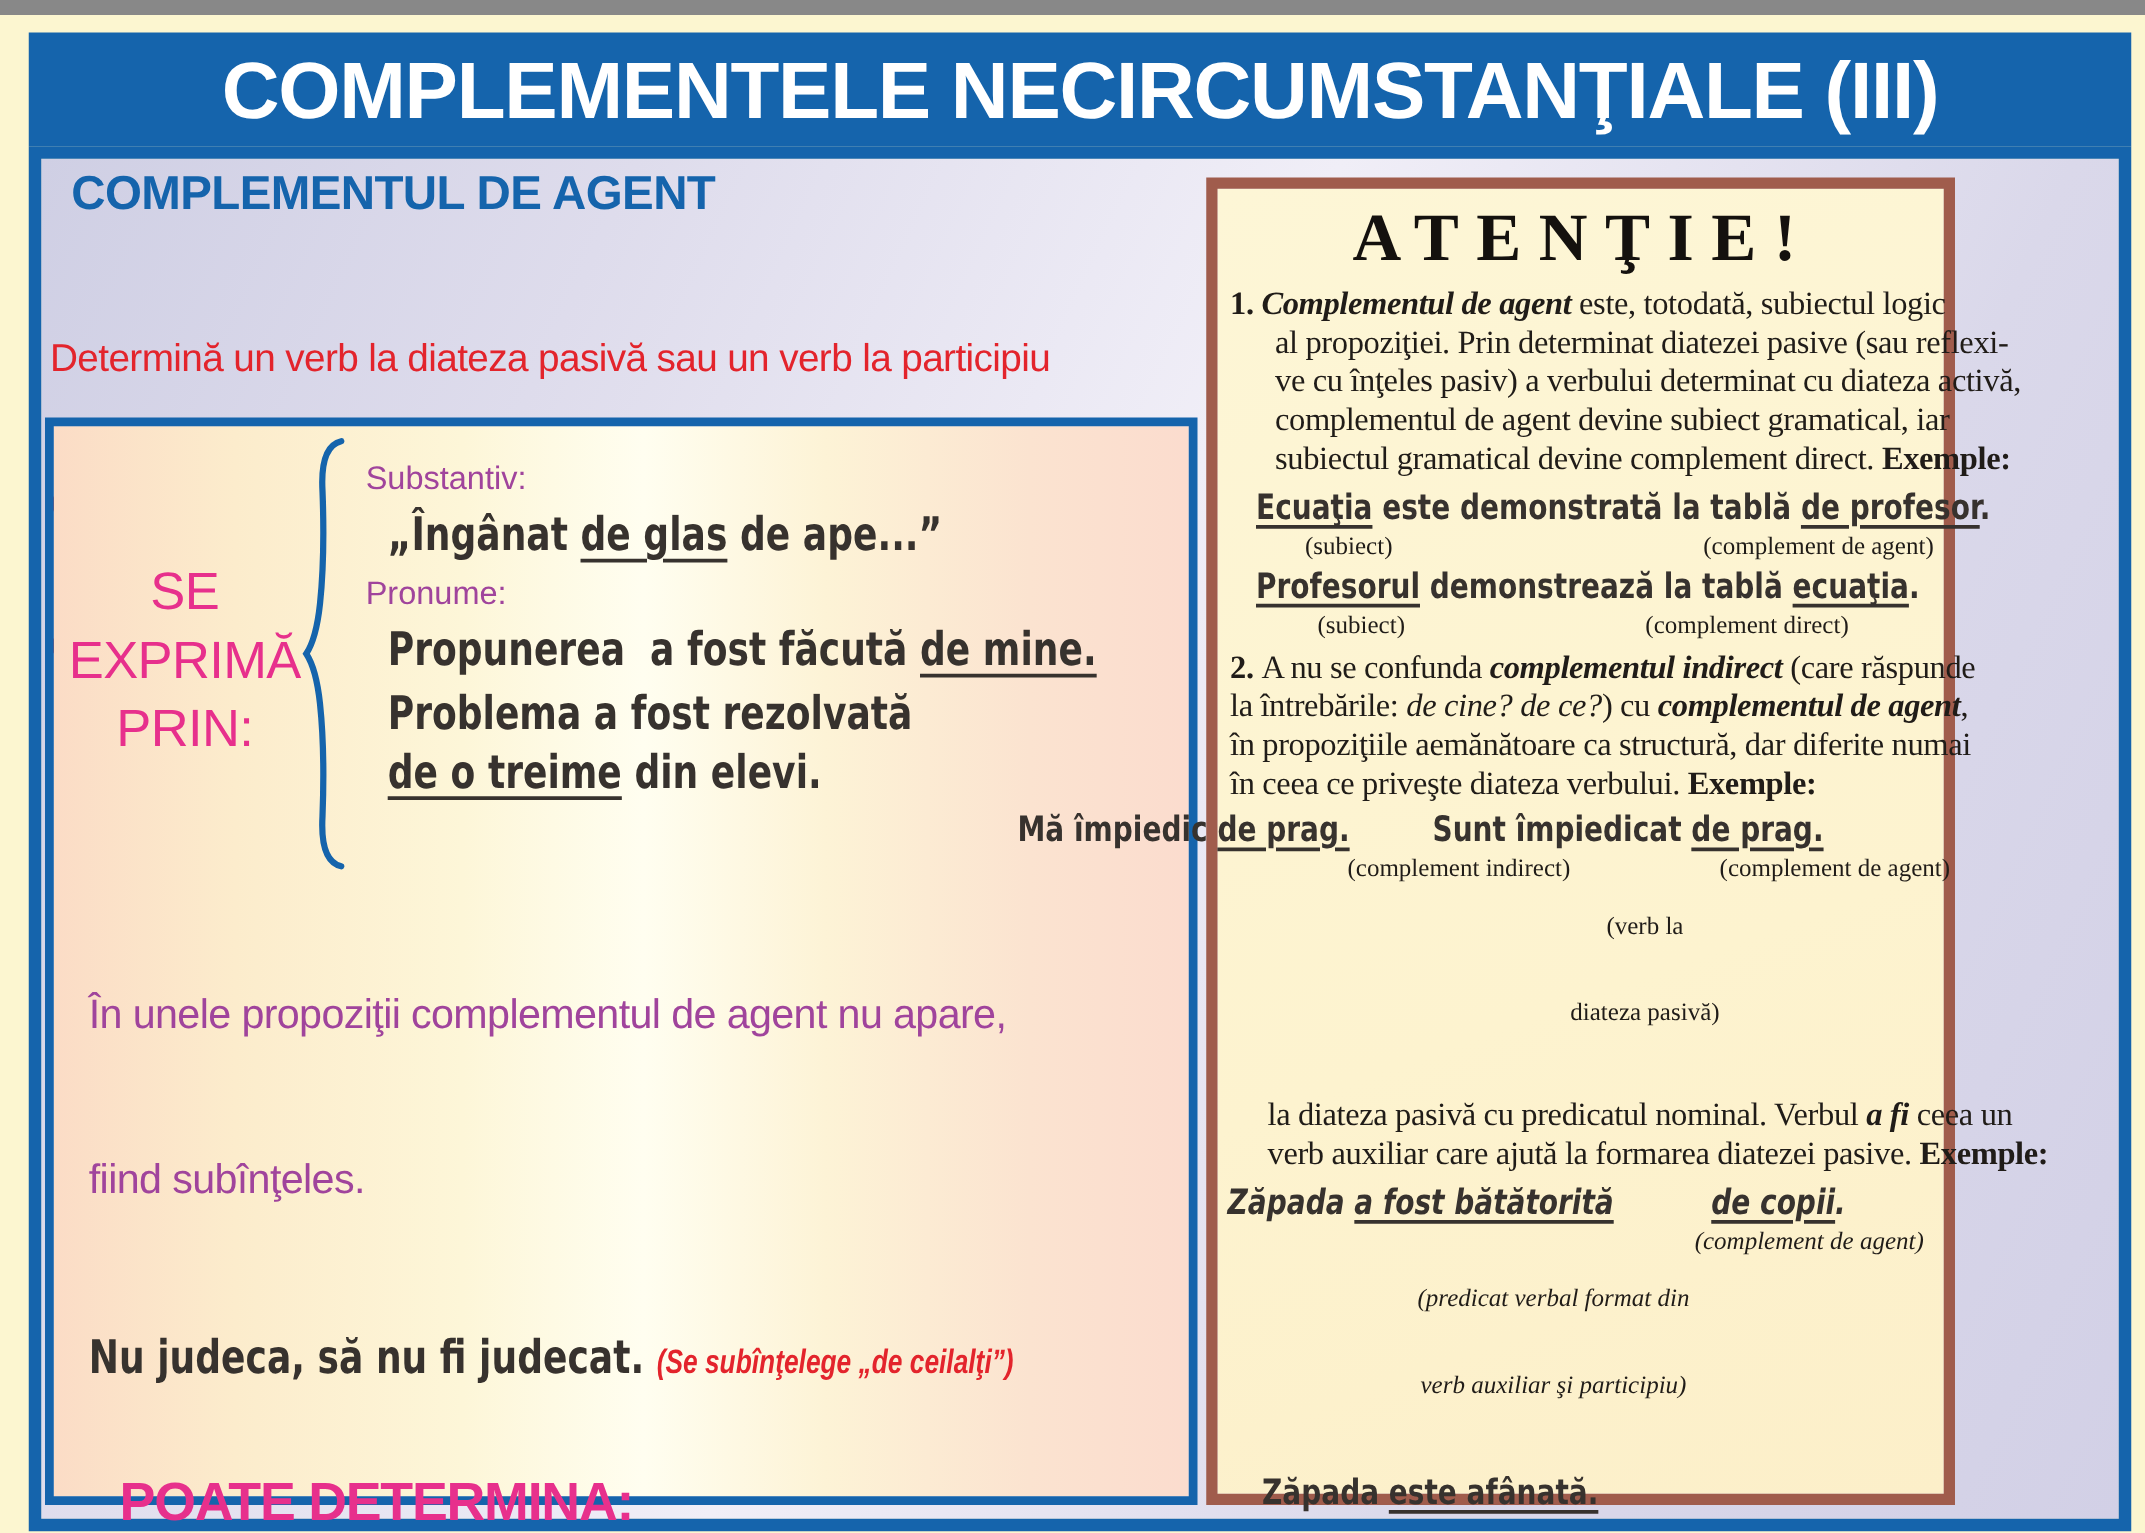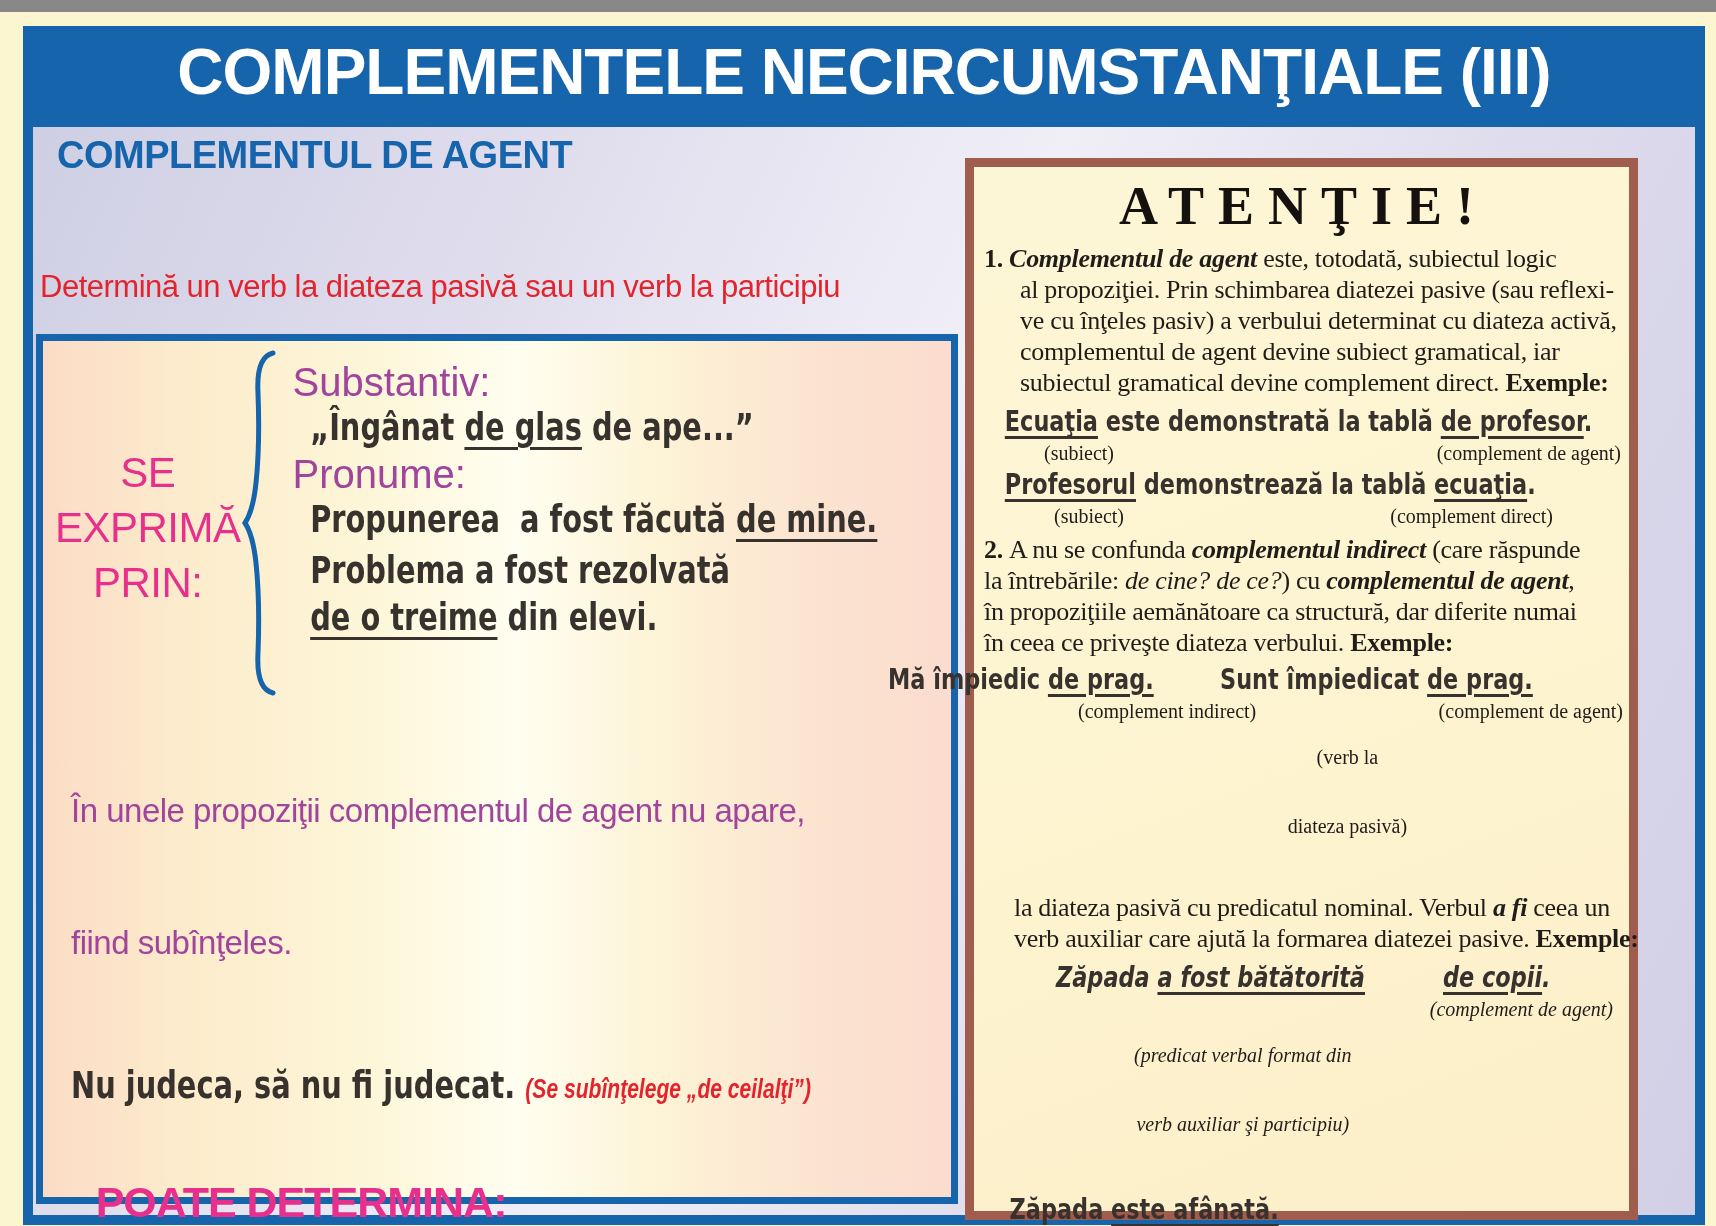--- a/index.html
+++ b/index.html
@@ -32,38 +32,38 @@
 
   .left-box{position:absolute;left:36px;top:322px;width:922px;height:870px;box-sizing:border-box;
     border:7px solid var(--blue);
     background:linear-gradient(90deg,#fbdcc6 0%,#fceccc 16%,#fdf6d8 36%,#fffef0 52%,#fdf3d6 68%,#fbe3d0 86%,#fbdcce 100%);}
 
   .exprima-row{display:flex;align-items:flex-start;padding:8px 8px 0 12px;height:352px;box-sizing:border-box;}
   .se-label{width:218px;margin-top:96px;text-align:center;color:var(--magenta);
     font-size:42px;line-height:55px;letter-spacing:-0.5px;}
   .brace-svg{flex:0 0 36px;margin-top:0;}
   .items{margin-left:16px;margin-top:14px;}
-  .itm-label{font-size:40px;line-height:38px;color:var(--purple);white-space:pre;}
+  .itm-label{font-size:26px;line-height:38px;color:var(--purple);white-space:pre;}
   .hw{font-family:"DejaVu Sans",sans-serif;font-weight:bold;color:var(--ink);white-space:pre;}
   .cx78{transform:scaleX(.78);transform-origin:0 50%;}
   .cx80{transform:scaleX(.8);transform-origin:0 50%;}
   .itm-ex{font-size:37px;line-height:54px;padding-left:22px;}
   .itm-ex2{font-size:37px;line-height:47px;padding-left:22px;}
   .s-u{text-decoration:underline;text-decoration-thickness:3px;text-underline-offset:7px;}
 
   .note-purple{margin:8px 0 0 28px;color:var(--purple);font-size:33px;line-height:44px;
     letter-spacing:-0.5px;white-space:pre;}
   .judeca{margin:10px 0 0 28px;font-size:37px;line-height:46px;}
   .s-note{font-family:"Liberation Sans",sans-serif;color:var(--red);font-style:italic;
     font-weight:bold;font-size:27px;letter-spacing:0;}
   .poate-row{margin:12px 0 0 26px;line-height:52px;white-space:pre;}
   .poate-label{color:var(--magenta);font-weight:bold;font-size:43px;letter-spacing:-1px;}
 
   
-  .right-panel{position:absolute;left:965px;top:146px;width:673px;height:1062px;box-sizing:border-box;
+  .right-panel{position:absolute;left:965px;top:130px;width:599px;height:1062px;box-sizing:border-box;
     border:9px solid var(--brown);background:linear-gradient(160deg,#fdf6d6 0%,#fdf3cf 60%,#fcefc9 100%);
     padding:4px 6px 0 10px;}
   .rp-title{font-family:"Liberation Serif",serif;font-weight:bold;color:#14110e;font-size:54px;
     line-height:62px;letter-spacing:14px;text-align:center;margin-top:4px;white-space:pre;}
   .sl{font-family:"Liberation Serif",serif;font-size:26px;line-height:31px;color:#201c18;
     letter-spacing:-0.3px;white-space:pre;}
   .ind{padding-left:36px;}
   .p-block{margin-top:6px;}
   .rp .s-u, .right-panel .s-u{text-decoration-thickness:2.5px;text-underline-offset:5px;}
   .rp-hw{font-size:28px;line-height:40px;}
@@ -123,21 +123,21 @@
       
     </div>
 
   </div>
 
   <div class="right-panel rp">
     <div class="rp-title">ATENŢIE!</div>
 
     <div class="p-block">
       <div class="sl"><span class="s-b">1. </span><span class="s-bi">Complementul de agent</span><span> este, totodată, subiectul logic</span></div>
-      <div class="sl ind"><span>al propoziţiei. Prin schimbarea diatezei pasive (sau reflexi-</span></div>
+      <div class="sl ind"><span>al propoziţiei. Prin determinat diatezei pasive (sau reflexi-</span></div>
       <div class="sl ind"><span>ve cu înţeles pasiv) a verbului determinat cu diateza activă,</span></div>
       <div class="sl ind"><span>complementul de agent devine subiect gramatical, iar</span></div>
       <div class="sl ind"><span>subiectul gramatical devine complement direct. </span><span class="s-b">Exemple:</span></div>
     </div>
 
     <div style="margin-top:4px;">
       <div class="hw rp-hw cx80" style="padding-left:26px;"><span class="s-u">Ecuaţia</span><span> este demonstrată la tablă </span><span class="s-u">de profesor</span><span>.</span></div>
       <div class="ann-row" style="padding:0 2px 0 60px;">
         <span class="ann">(subiect)</span>
         <span class="ann">(complement de agent)</span>

